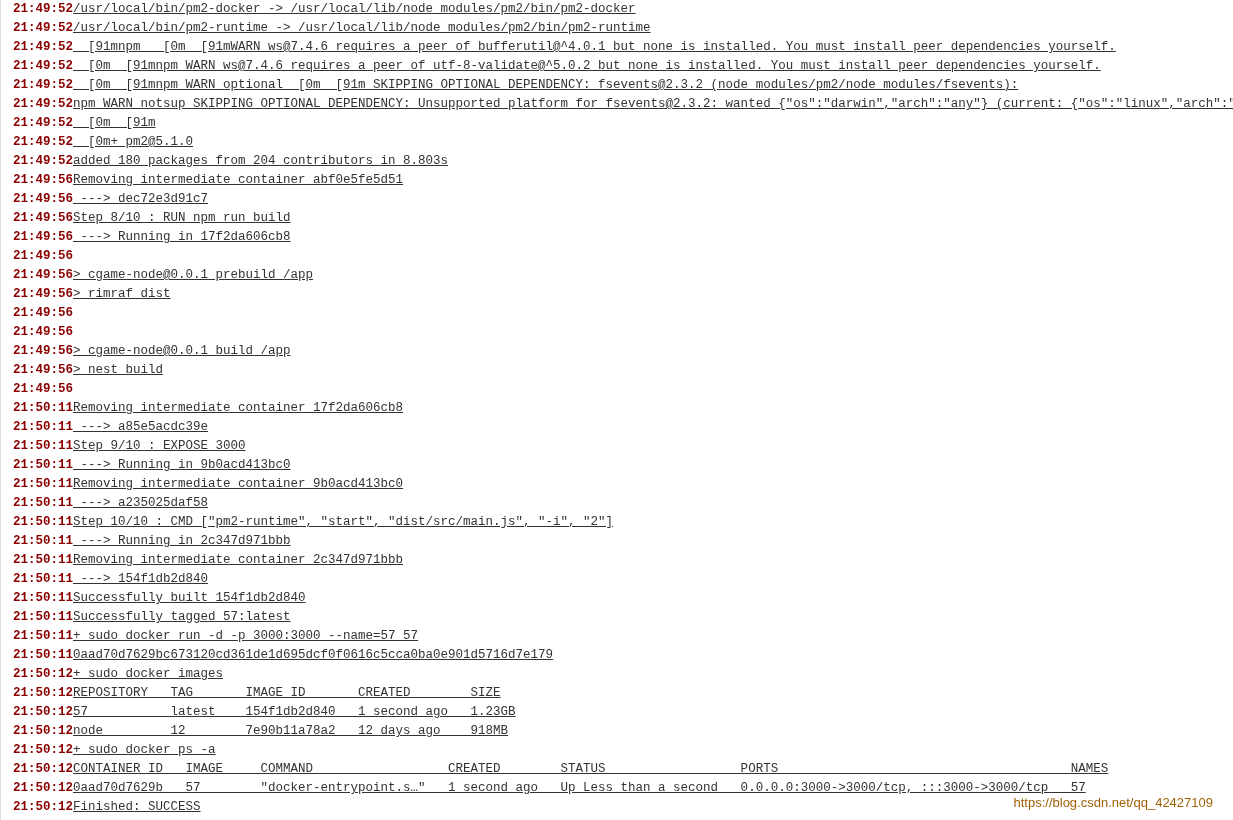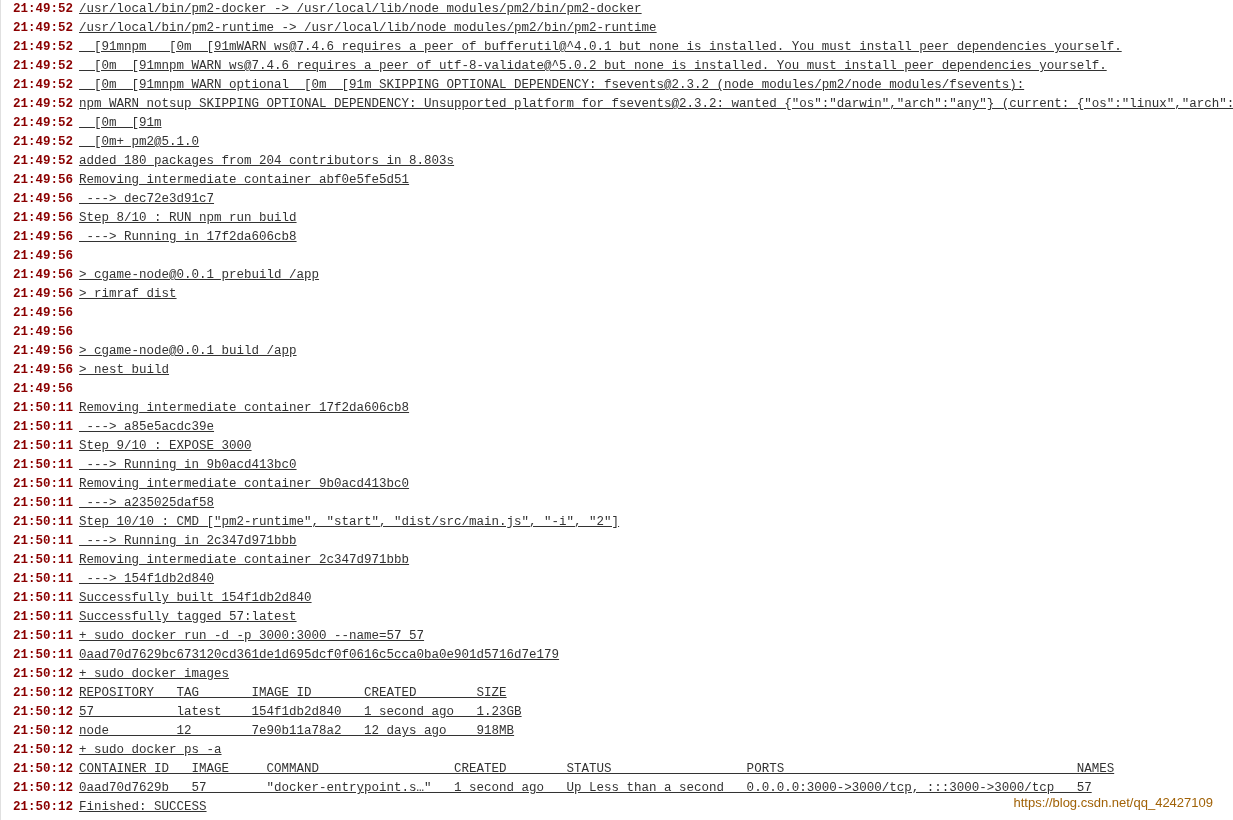--- a/index.html
+++ b/index.html
@@ -16,21 +16,20 @@
     padding: 0 0 10px 12px;
     border-left: 1px solid #e0e0e0;
     white-space: pre;
   }
   .row {
     display: block;
   }
   .ts {
     color: #8b0000;
     font-weight: bold;
-    margin-right: 6px;
   }
   .txt {
     color: #333333;
     text-decoration: underline;
   }
   .watermark {
     position: absolute;
     right: 20px;
     bottom: 8px;
     color: #a16207;

